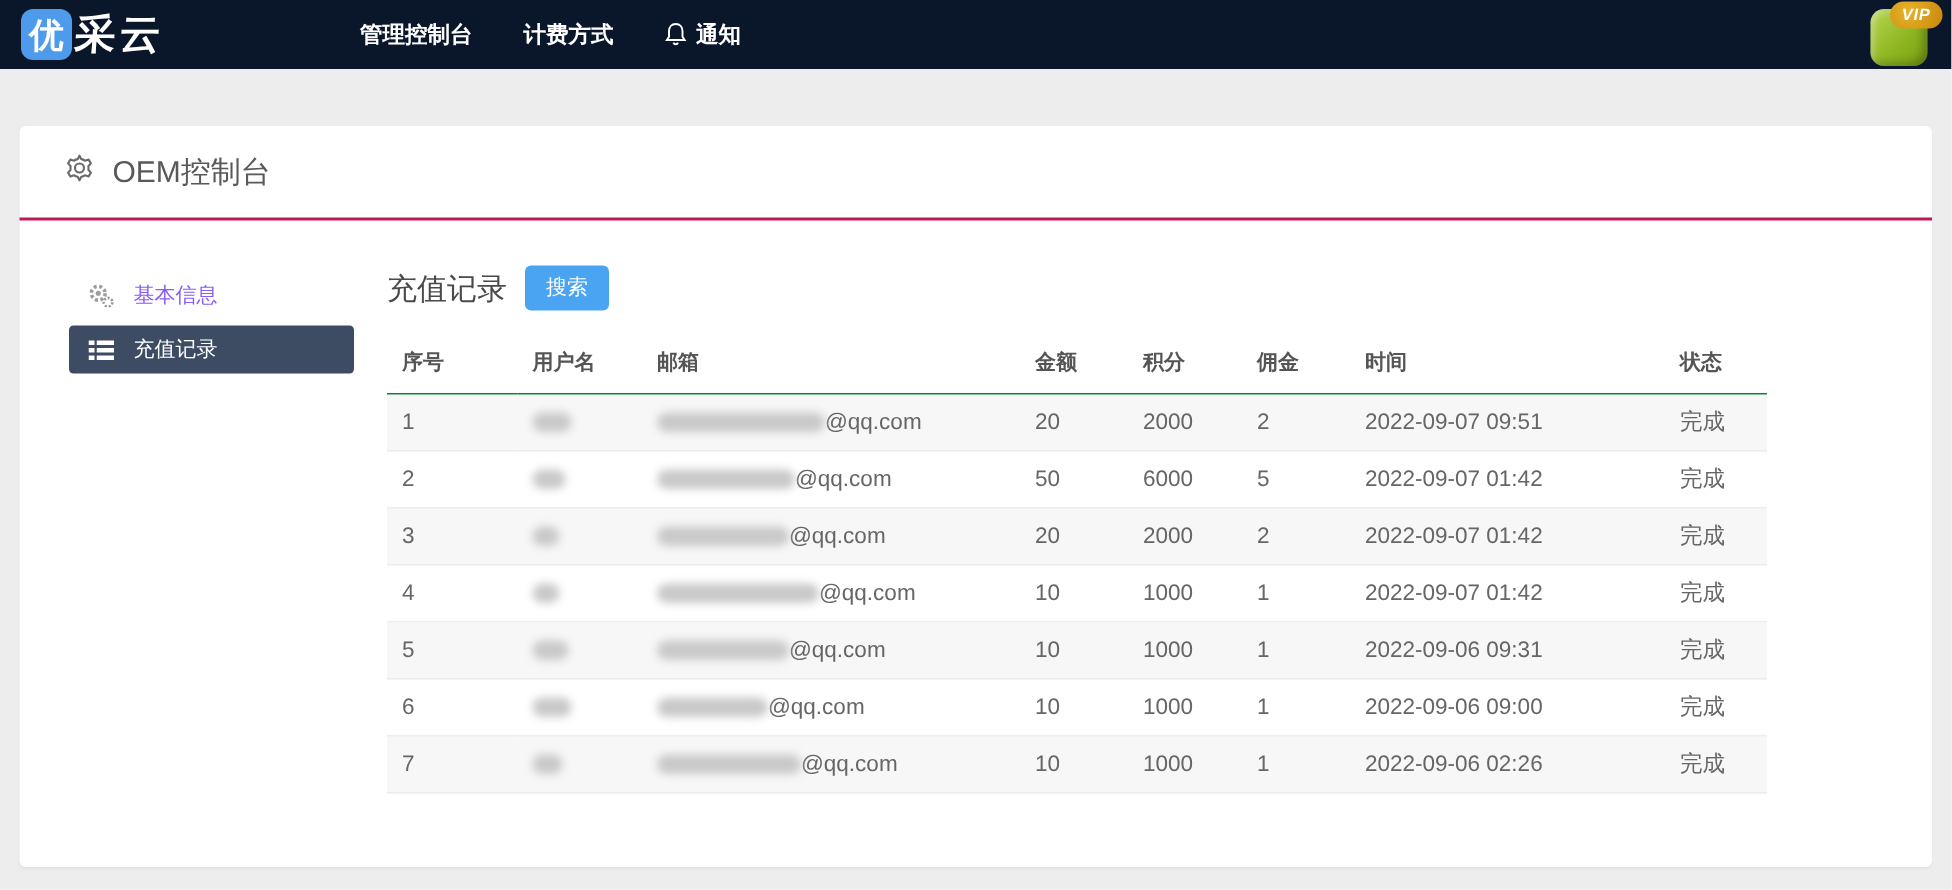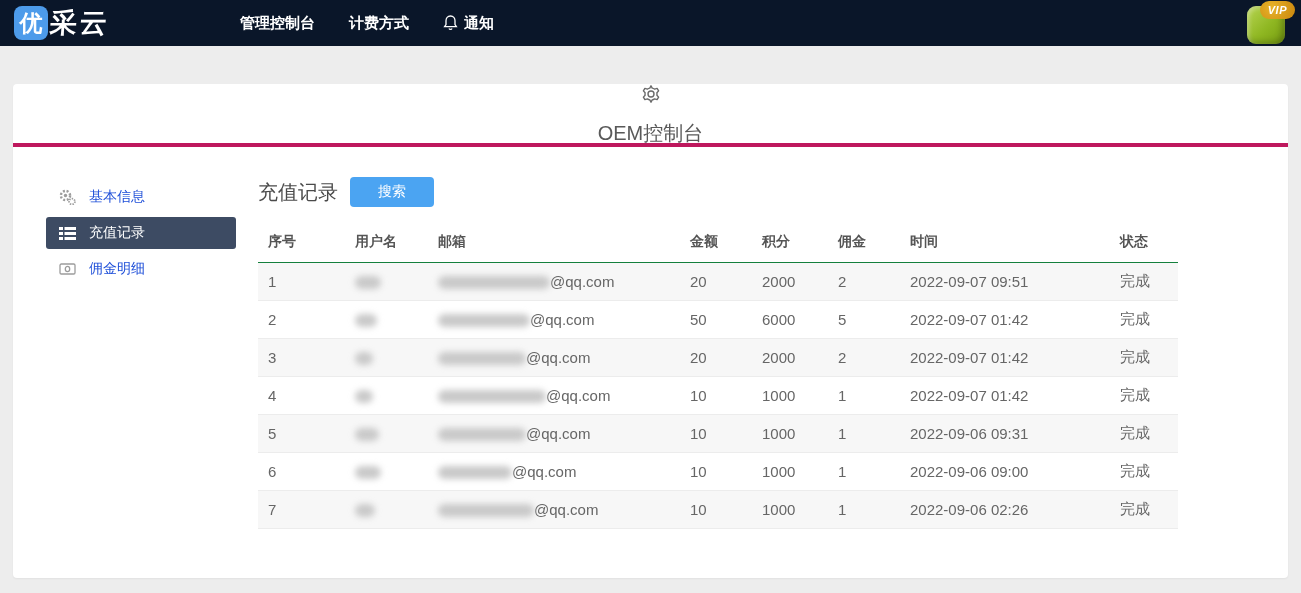--- a/index.html
+++ b/index.html
@@ -12,38 +12,38 @@
   .logo-rest { color:#fff; font-size:27px; font-weight:bold; letter-spacing:3px; font-family:"DejaVu Serif","Liberation Serif",serif; transform:skewX(-4deg); }
   .nav-menu { display:flex; align-items:center; gap:34px; margin-left:130px; }
   .nav-item { color:#fff; font-size:15px; font-weight:bold; display:flex; gap:6px; cursor:pointer; }
   .nav-item svg { display:block; }
   .nav-right { position:absolute; right:14px; top:6px; width:40px; height:40px; }
   .avatar { width:38px; height:38px; border-radius:9px; background:linear-gradient(135deg,#b8d553 0%,#8fb722 55%,#769c10 100%); box-shadow:inset -3px -2px 6px rgba(0,0,0,.25), inset 2px 2px 4px rgba(255,255,255,.35); }
   .vip-badge { position:absolute; top:-5px; right:-8px; background:radial-gradient(circle at 35% 35%, #e8b32a, #c9860d); color:#fff; font-size:11px; font-weight:bold; font-style:italic; padding:3px 8px; border-radius:10px; letter-spacing:.5px;margin-left:13px; }
 
   
   .card { margin:38px 13px 0; background:#fff; border-radius:4px; height:494px; box-shadow:0 1px 2px rgba(0,0,0,.05); }
-  .card-header { height:63px; display:flex; align-items:center; gap:12px; padding:0 30px; border-bottom:4px solid #be185d;flex-direction:column; }
+  .card-header { height:63px; display:flex; align-items:center; gap:12px; padding:0 30px; border-bottom:2px solid #be185d; }
   .card-header .gear { color:#6a6a6a; }
   .page-title { font-size:20px; color:#595959; }
 
   .card-body { display:flex; }
 
   
   .sidebar { width:245px; padding:34px 22px 0 33px; flex-shrink:0; }
-  .side-item { height:32px; margin-bottom:4px; display:flex; align-items:center; gap:13px; padding:0 12px; font-size:14px; color:#1d4ed8; border-radius:3px; cursor:pointer; }
+  .side-item { height:32px; margin-bottom:4px; display:flex; align-items:center; gap:13px; padding:0 12px; font-size:14px; color:#8b5cf6; border-radius:3px; cursor:pointer; }
   .side-item .sicon { width:18px; display:flex; justify-content:center; color:#9c9c9c; }
   .side-item.active { background:var(--side-active,#3d4b63); color:#fff; }
   .side-item.active .sicon { color:#fff; }
 
   
   .content { flex:1; padding-top:30px; }
   .content-title-row { display:flex; align-items:center; gap:12px; margin-bottom:18px; }
   .content-title { font-size:20px; color:#4a4a4a; }
-  .search-btn { background:var(--accent,#4ba4f2); color:#fff; border:none; font-size:14px; padding:6px 28px; border-radius:4px; cursor:pointer; font-family:inherit; }
+  .search-btn { background:var(--accent,#4ba4f2); color:#fff; border:none; font-size:14px; padding:6px 14px; border-radius:4px; cursor:pointer; font-family:inherit; }
 
   table.rec { border-collapse:collapse; table-layout:fixed; width:920px; }
   table.rec col.c-no{width:87px} table.rec col.c-user{width:83px} table.rec col.c-mail{width:252px}
   table.rec col.c-amt{width:72px} table.rec col.c-pts{width:76px} table.rec col.c-com{width:72px}
   table.rec col.c-time{width:210px} table.rec col.c-st{width:68px}
   table.rec th { text-align:left; font-size:14px; color:#555; font-weight:bold; padding:8px 10px 11px; border-bottom:1px solid #15803d; }
   table.rec td { font-size:15px; color:#666; padding:9px 10px; border-bottom:1px solid #ececec; height:37px; }
   table.rec tbody tr:nth-child(odd) { background:#f7f7f7; }
   td.status { color:var(--status-green,#3fa142); }
   .blur-blob { display:inline-block; height:13px; background:#c9c9c9; border-radius:7px; filter:blur(3px); vertical-align:-2px; }
@@ -110,29 +110,20 @@
             <rect x="0" y="1" width="4" height="3"></rect>
               <rect x="5.5" y="1" width="11.5" height="3"></rect>
             <rect x="0" y="6" width="4" height="3"></rect>
               <rect x="5.5" y="6" width="11.5" height="3"></rect>
             <rect x="0" y="11" width="4" height="3"></rect>
               <rect x="5.5" y="11" width="11.5" height="3"></rect>
           </svg>
         </span>
         <span>充值记录</span>
       </div>
-      <div class="side-item">
-        <span class="sicon">
-          <svg width="17" height="14" viewBox="0 0 17 14" fill="none" stroke="currentColor" stroke-width="1.3">
-            <rect x="1" y="2" width="15" height="10" rx="1.3"></rect>
-            <ellipse cx="8.5" cy="7" rx="2.2" ry="2.6"></ellipse>
-          </svg>
-        </span>
-        <span>佣金明细</span>
-      </div>
     </div>
 
     <div class="content">
       <div class="content-title-row">
         <span class="content-title">充值记录</span>
         <button class="search-btn">搜索</button>
       </div>
 
       <table class="rec">
         <colgroup>

